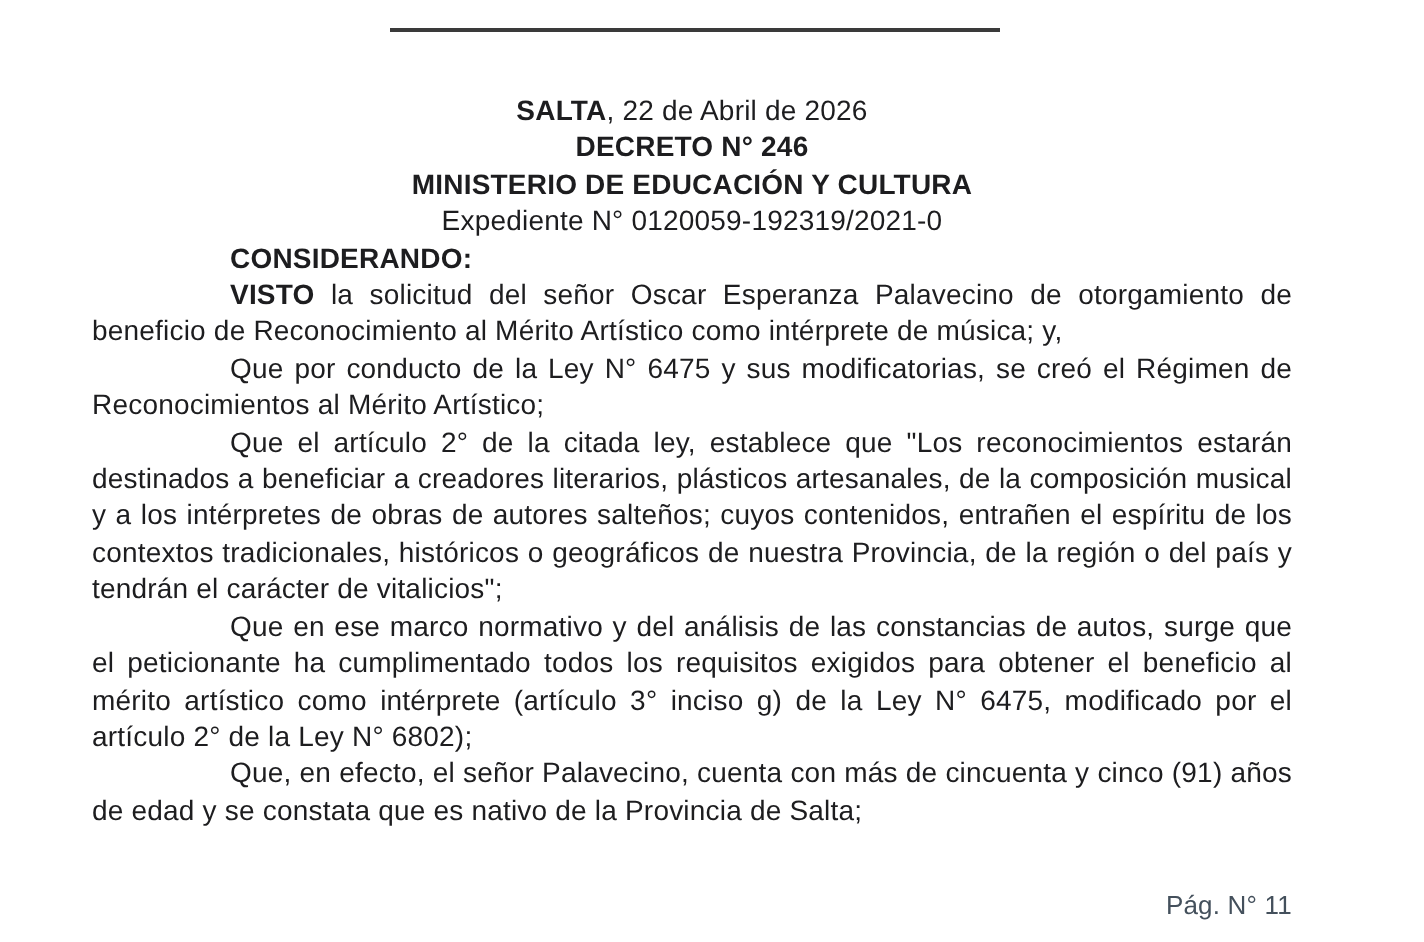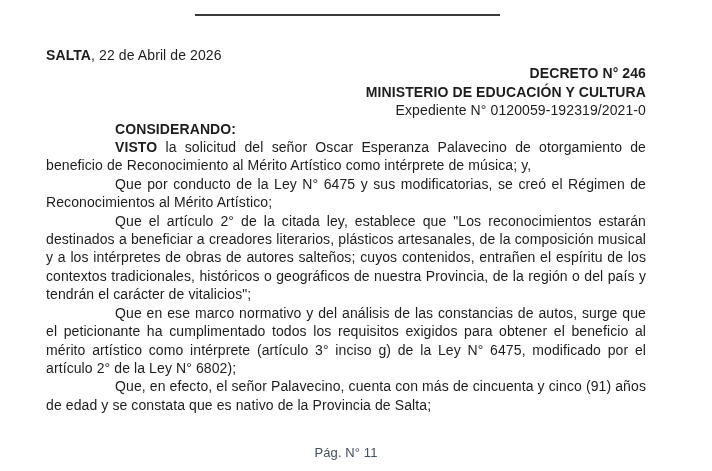--- a/index.html
+++ b/index.html
@@ -23,34 +23,34 @@
     height: 2px;
     background: #3a3a3a;
   }
   .content {
     position: absolute;
     left: 46px;
     top: 46px;
     width: 600px;
   }
   .bold { font-weight: 700; }
-  .date-line { text-align: left; }
-  .heading { text-align: right; }
+  .date-line { text-align: center; }
+  .heading { text-align: center; }
   .para {
     margin: 0;
     text-align: justify;
     text-indent: 69px;
   }
   .considerando { text-align: left; }
   .footer {
     position: absolute;
     left: 46px;
     top: 444px;
     width: 600px;
-    text-align: center;
+    text-align: right;
     font-size: 13px;
     color: #44505c;
     letter-spacing: 0.1px;
   }
 </style>
 </head>
 <body>
 
 <div class="page">
 

